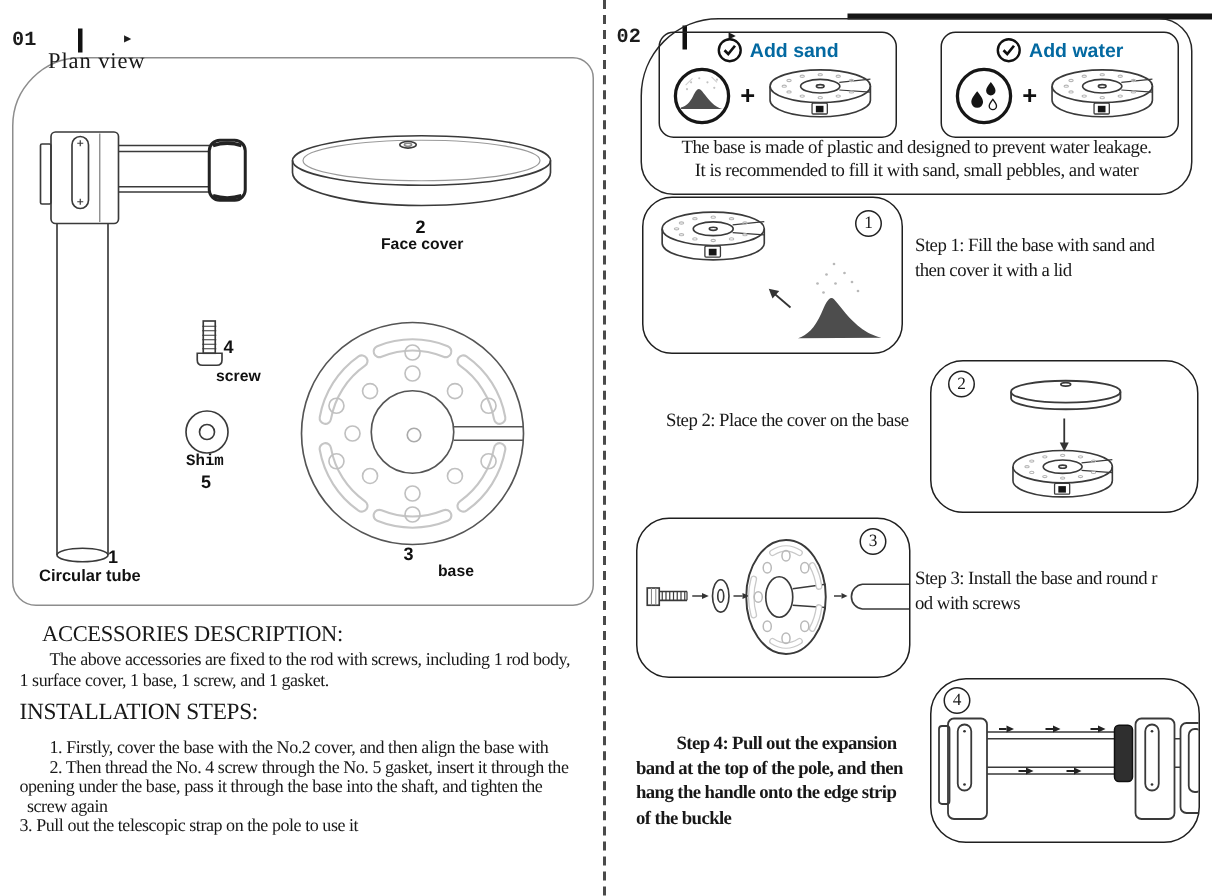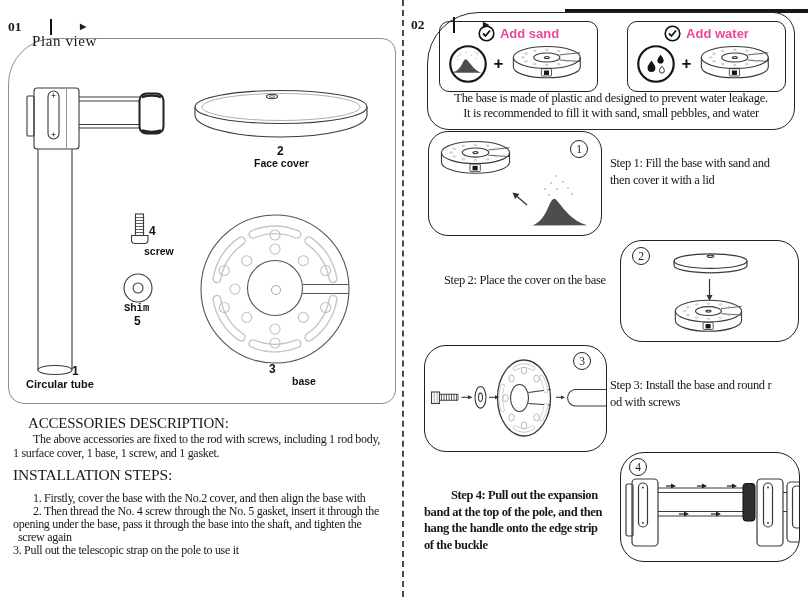--- a/index.html
+++ b/index.html
@@ -7,21 +7,21 @@
     width:808px;height:597px;position:relative;background:#fff;overflow:hidden;
     font-family:"Liberation Serif","DejaVu Serif",serif;color:#181818;
   }
   .abs{position:absolute;}
   svg{display:block;}
 
   
   #divider{left:402px;top:0;height:597px;width:0;border-left:2px dashed #4a4a4a;}
 
   
-  .pagelab{display:flex;align-items:center;font-family:Liberation Serif, serif;
+  .pagelab{display:flex;align-items:center;font-family:Liberation Mono, monospace;
     font-size:13.5px;font-weight:600;color:#1c1c1c;gap:26px;}
   .pagelab .bar{width:2.5px;height:16px;background:#111;margin:0 2px 0 2px;}
   .pagelab .tri{font-size:8px;line-height:8px;}
   #p01-label{left:8px;top:19px;}
   #p02-label{left:411px;top:17px;}
 
   
   #panel01{left:8px;top:38px;width:386px;height:364px;border:1.3px solid #8d8d8d;
     border-radius:46px 14px 14px 16px;}
   #plan-title{left:32px;top:33px;font-size:15px;letter-spacing:0.6px;}
@@ -42,21 +42,21 @@
   .ind20{padding-left:20px;} .ind5{padding-left:5px;}
 
   
   #top-rule{left:565px;top:9px;width:243px;height:3.5px;background:#161616;}
   #info-box{left:427px;top:12px;width:366px;height:116px;border:1.6px solid #262626;
     border-radius:52px 22px 22px 22px;}
   .addbox{position:absolute;top:8px;width:157px;height:69px;border:1.6px solid #222;
     border-radius:10px;display:flex;flex-direction:column;align-items:center;}
   #sand-box{left:11px;} #water-box{left:199px;}
   .addbox-head{display:flex;align-items:center;gap:5px;margin-top:3px;}
-  .addbox-label{font-family:"Liberation Sans",sans-serif;font-weight:bold;font-size:13px;color:#ec4899;text-align:right;}
+  .addbox-label{font-family:"Liberation Sans",sans-serif;font-weight:bold;font-size:13px;color:#0369a1;text-align:right;}
   .addbox-row{display:flex;align-items:center;gap:6px;margin-top:0px;}
   .plus{font-family:"Liberation Sans",sans-serif;font-weight:bold;font-size:17px;color:#111;}
   .note{position:absolute;left:0;right:0;text-align:center;font-size:12.5px;letter-spacing:-0.3px;white-space:nowrap;}
   #note1{top:78px;} #note2{top:93px;}
 
   .stepbox{position:absolute;border:1.7px solid #1f1f1f;background:#fff;}
   #sbox1{left:428px;top:131px;width:172px;height:103px;border-radius:20px;}
   #sbox2{left:620px;top:240px;width:177px;height:100px;border-radius:22px;}
   #sbox3{left:424px;top:345px;width:181px;height:105px;border-radius:22px;}
   #sbox4{left:620px;top:452px;width:178px;height:108px;border-radius:24px;}

